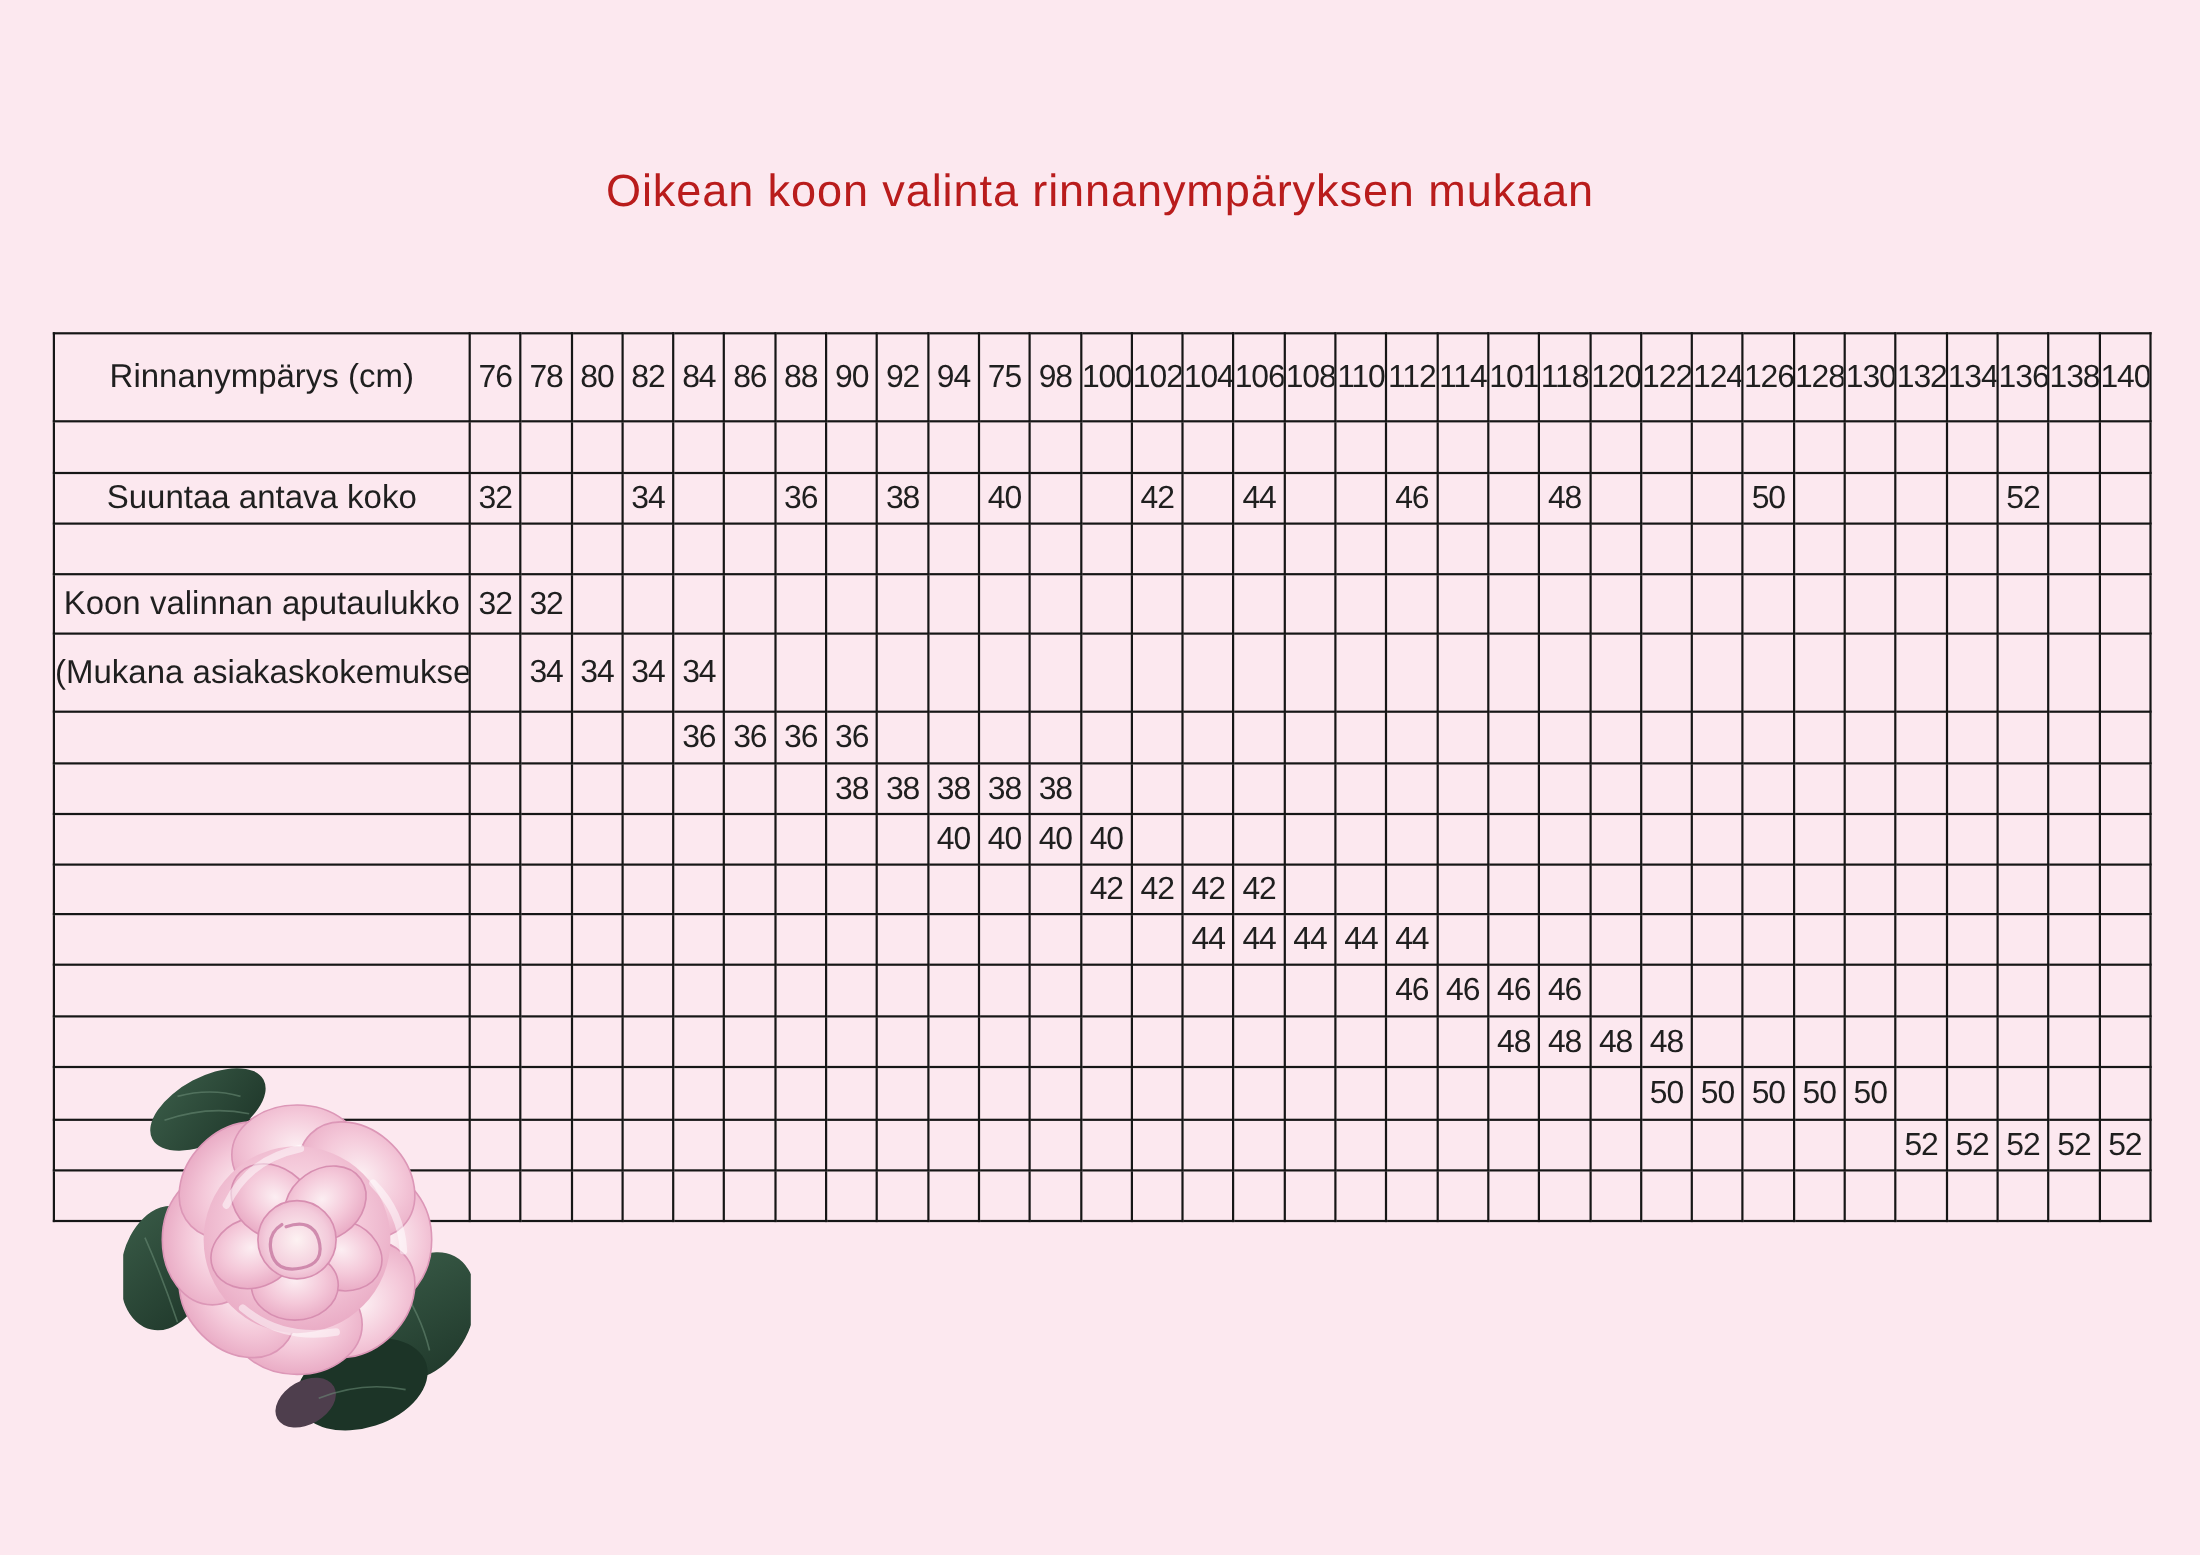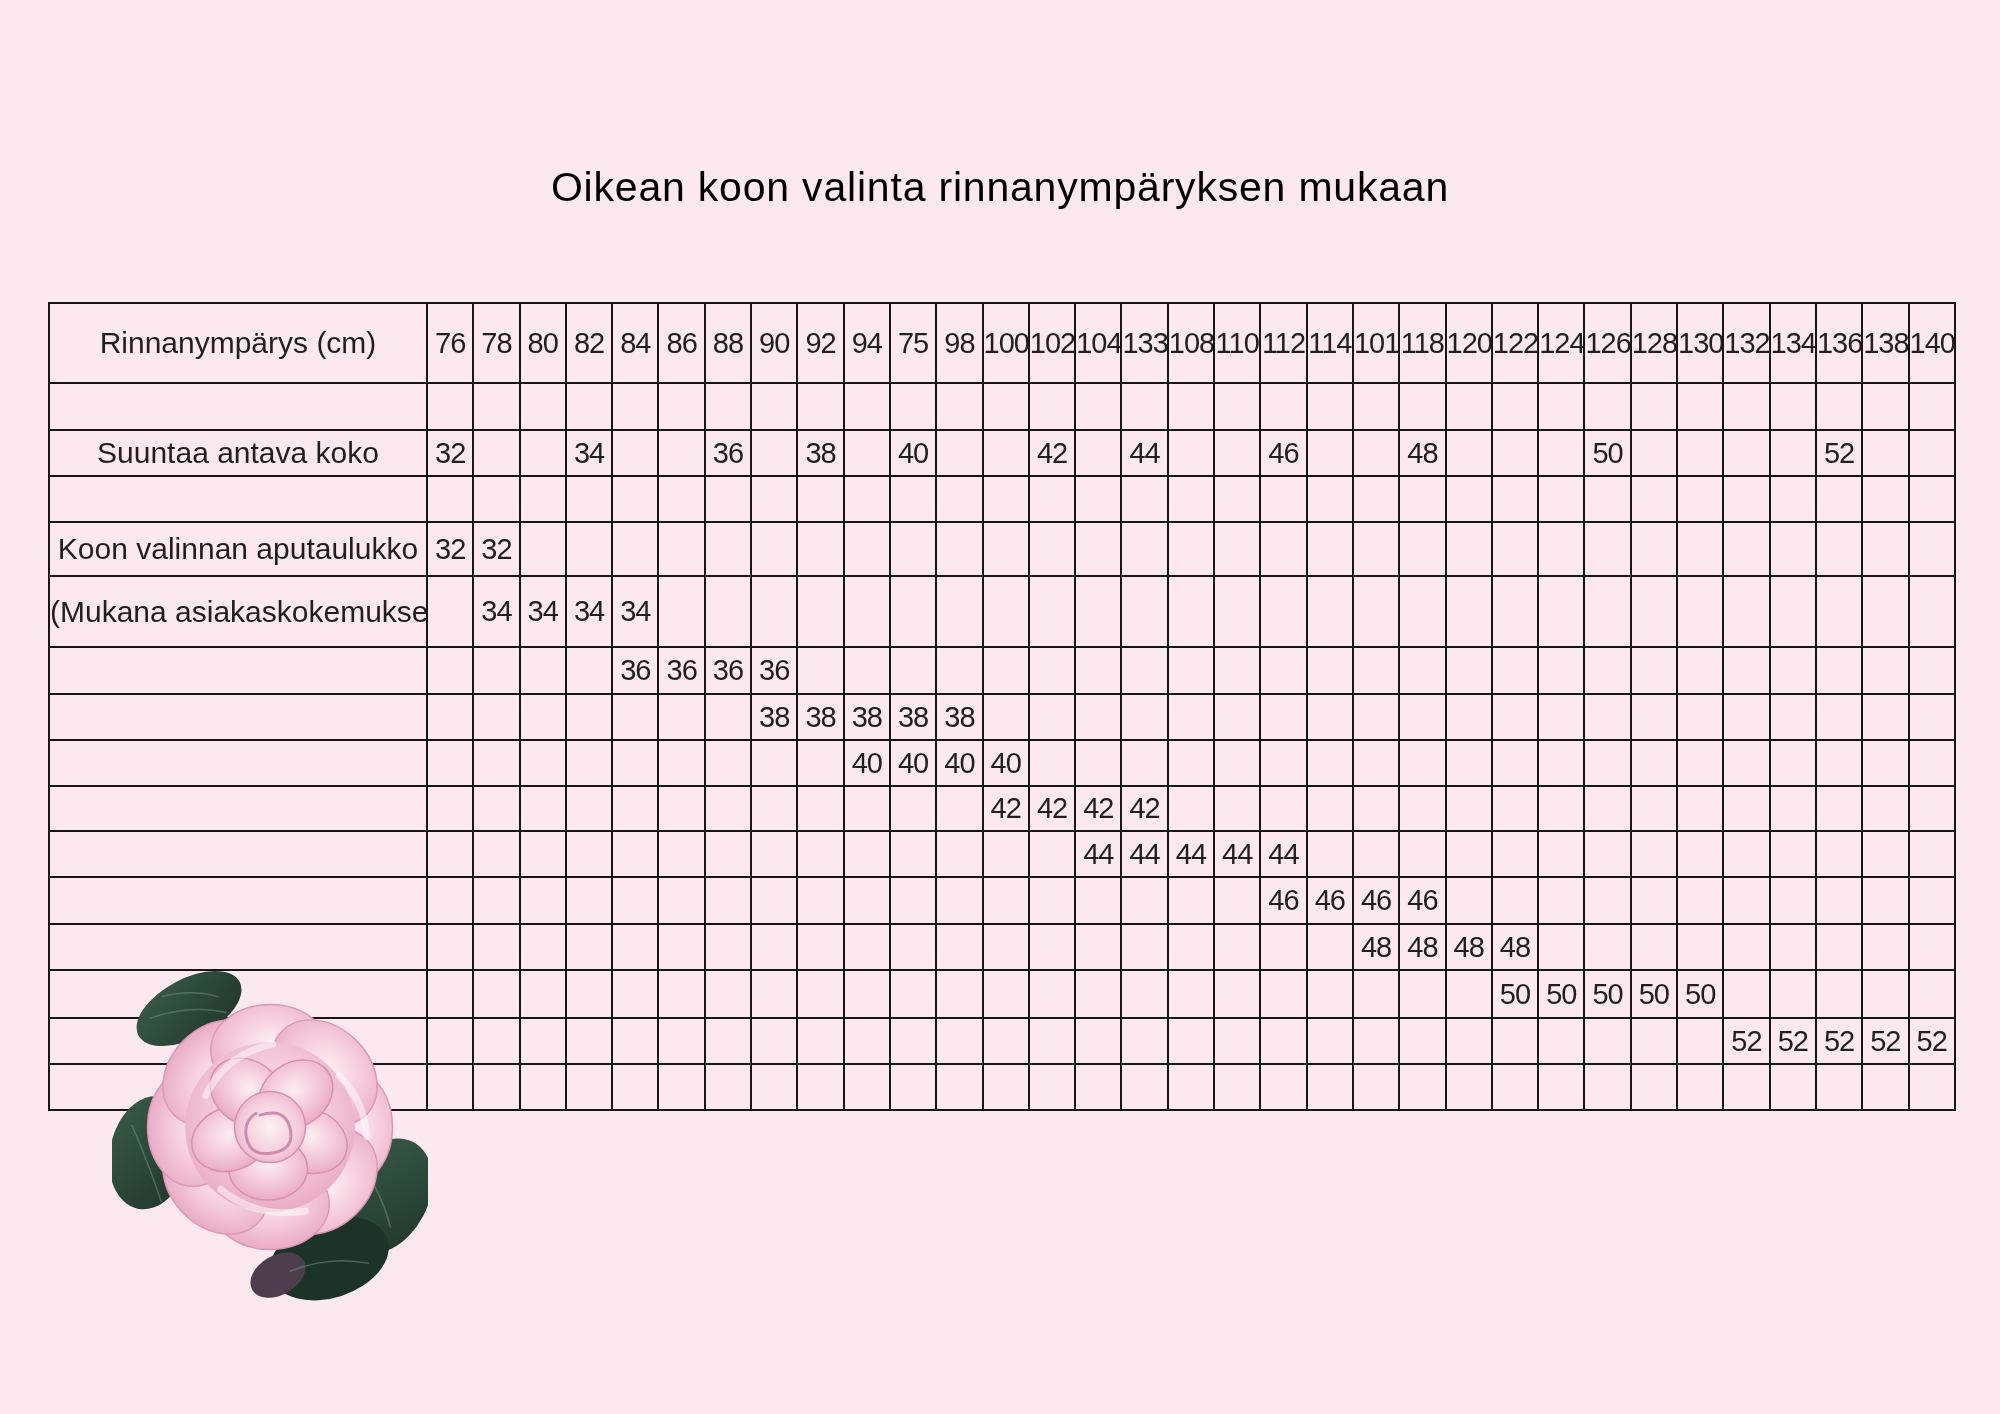--- a/index.html
+++ b/index.html
@@ -11,22 +11,21 @@
     font-family:"Liberation Sans", sans-serif;
     color:#1f1f1f;
   }
   .title-block{
     position:absolute;
     top:146px;left:0;width:100%;
     text-align:center;
     font-size:41px;
     line-height:55px;
     letter-spacing:0.8px;
-    color:#000000;
-    margin-top:14px;
+    color:#b91c1c;
   }
   table.size-table{
     position:absolute;
     left:48px;top:302px;
     width:1906px;
     border-collapse:collapse;
     table-layout:fixed;
     z-index:1;
     text-align:center;
   }
@@ -112,21 +111,21 @@
           <td class="data-cell">86</td>
           <td class="data-cell">88</td>
           <td class="data-cell">90</td>
           <td class="data-cell">92</td>
           <td class="data-cell">94</td>
           <td class="data-cell">75</td>
           <td class="data-cell">98</td>
           <td class="data-cell">100</td>
           <td class="data-cell">102</td>
           <td class="data-cell">104</td>
-          <td class="data-cell">133</td>
+          <td class="data-cell">106</td>
           <td class="data-cell">108</td>
           <td class="data-cell">110</td>
           <td class="data-cell">112</td>
           <td class="data-cell">114</td>
           <td class="data-cell">101</td>
           <td class="data-cell">118</td>
           <td class="data-cell">120</td>
           <td class="data-cell">122</td>
           <td class="data-cell">124</td>
           <td class="data-cell">126</td>

